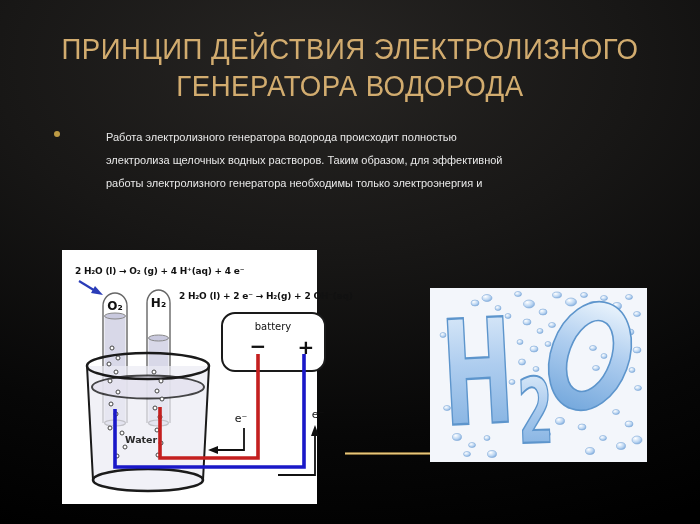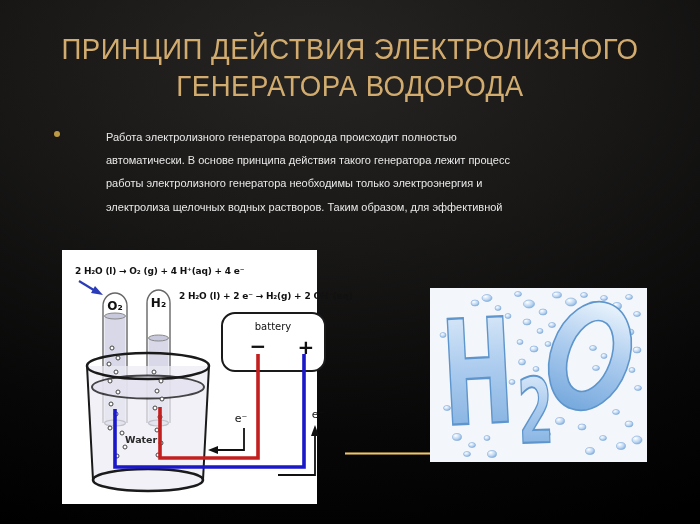--- a/index.html
+++ b/index.html
@@ -50,23 +50,22 @@
   <div class="gold-line"></div>
 
   <div class="title">
     <div>ПРИНЦИП ДЕЙСТВИЯ ЭЛЕКТРОЛИЗНОГО</div>
     <div>ГЕНЕРАТОРА ВОДОРОДА</div>
   </div>
 
   <div class="bullet-dot"></div>
   <div class="bullet-text">
     <div>Работа электролизного генератора водорода происходит полностью</div>
-    <div>автоматически. В основе принципа действия такого генератора лежит процесс</div>
+    <div>электролиза щелочных водных растворов. Таким образом, для эффективной</div>
     <div>работы электролизного генератора необходимы только электроэнергия и</div>
-    <div>электролиза щелочных водных растворов. Таким образом, для эффективной</div>
   </div>
 
   <div class="diagram-box">
     <svg width="295" height="254" viewBox="0 0 295 254">
 
       <text class="eq" x="13" y="24">2 H₂O (l) → O₂ (g) + 4 H⁺(aq) + 4 e⁻</text>
       <text class="eq" x="117" y="49">2 H₂O (l) + 2 e⁻ → H₂(g) + 2 OH⁻(aq)</text>
 
       <g>
         <line x1="17" y1="31" x2="35" y2="42" stroke-width="2.2" stroke="#2a3cb8"></line>

